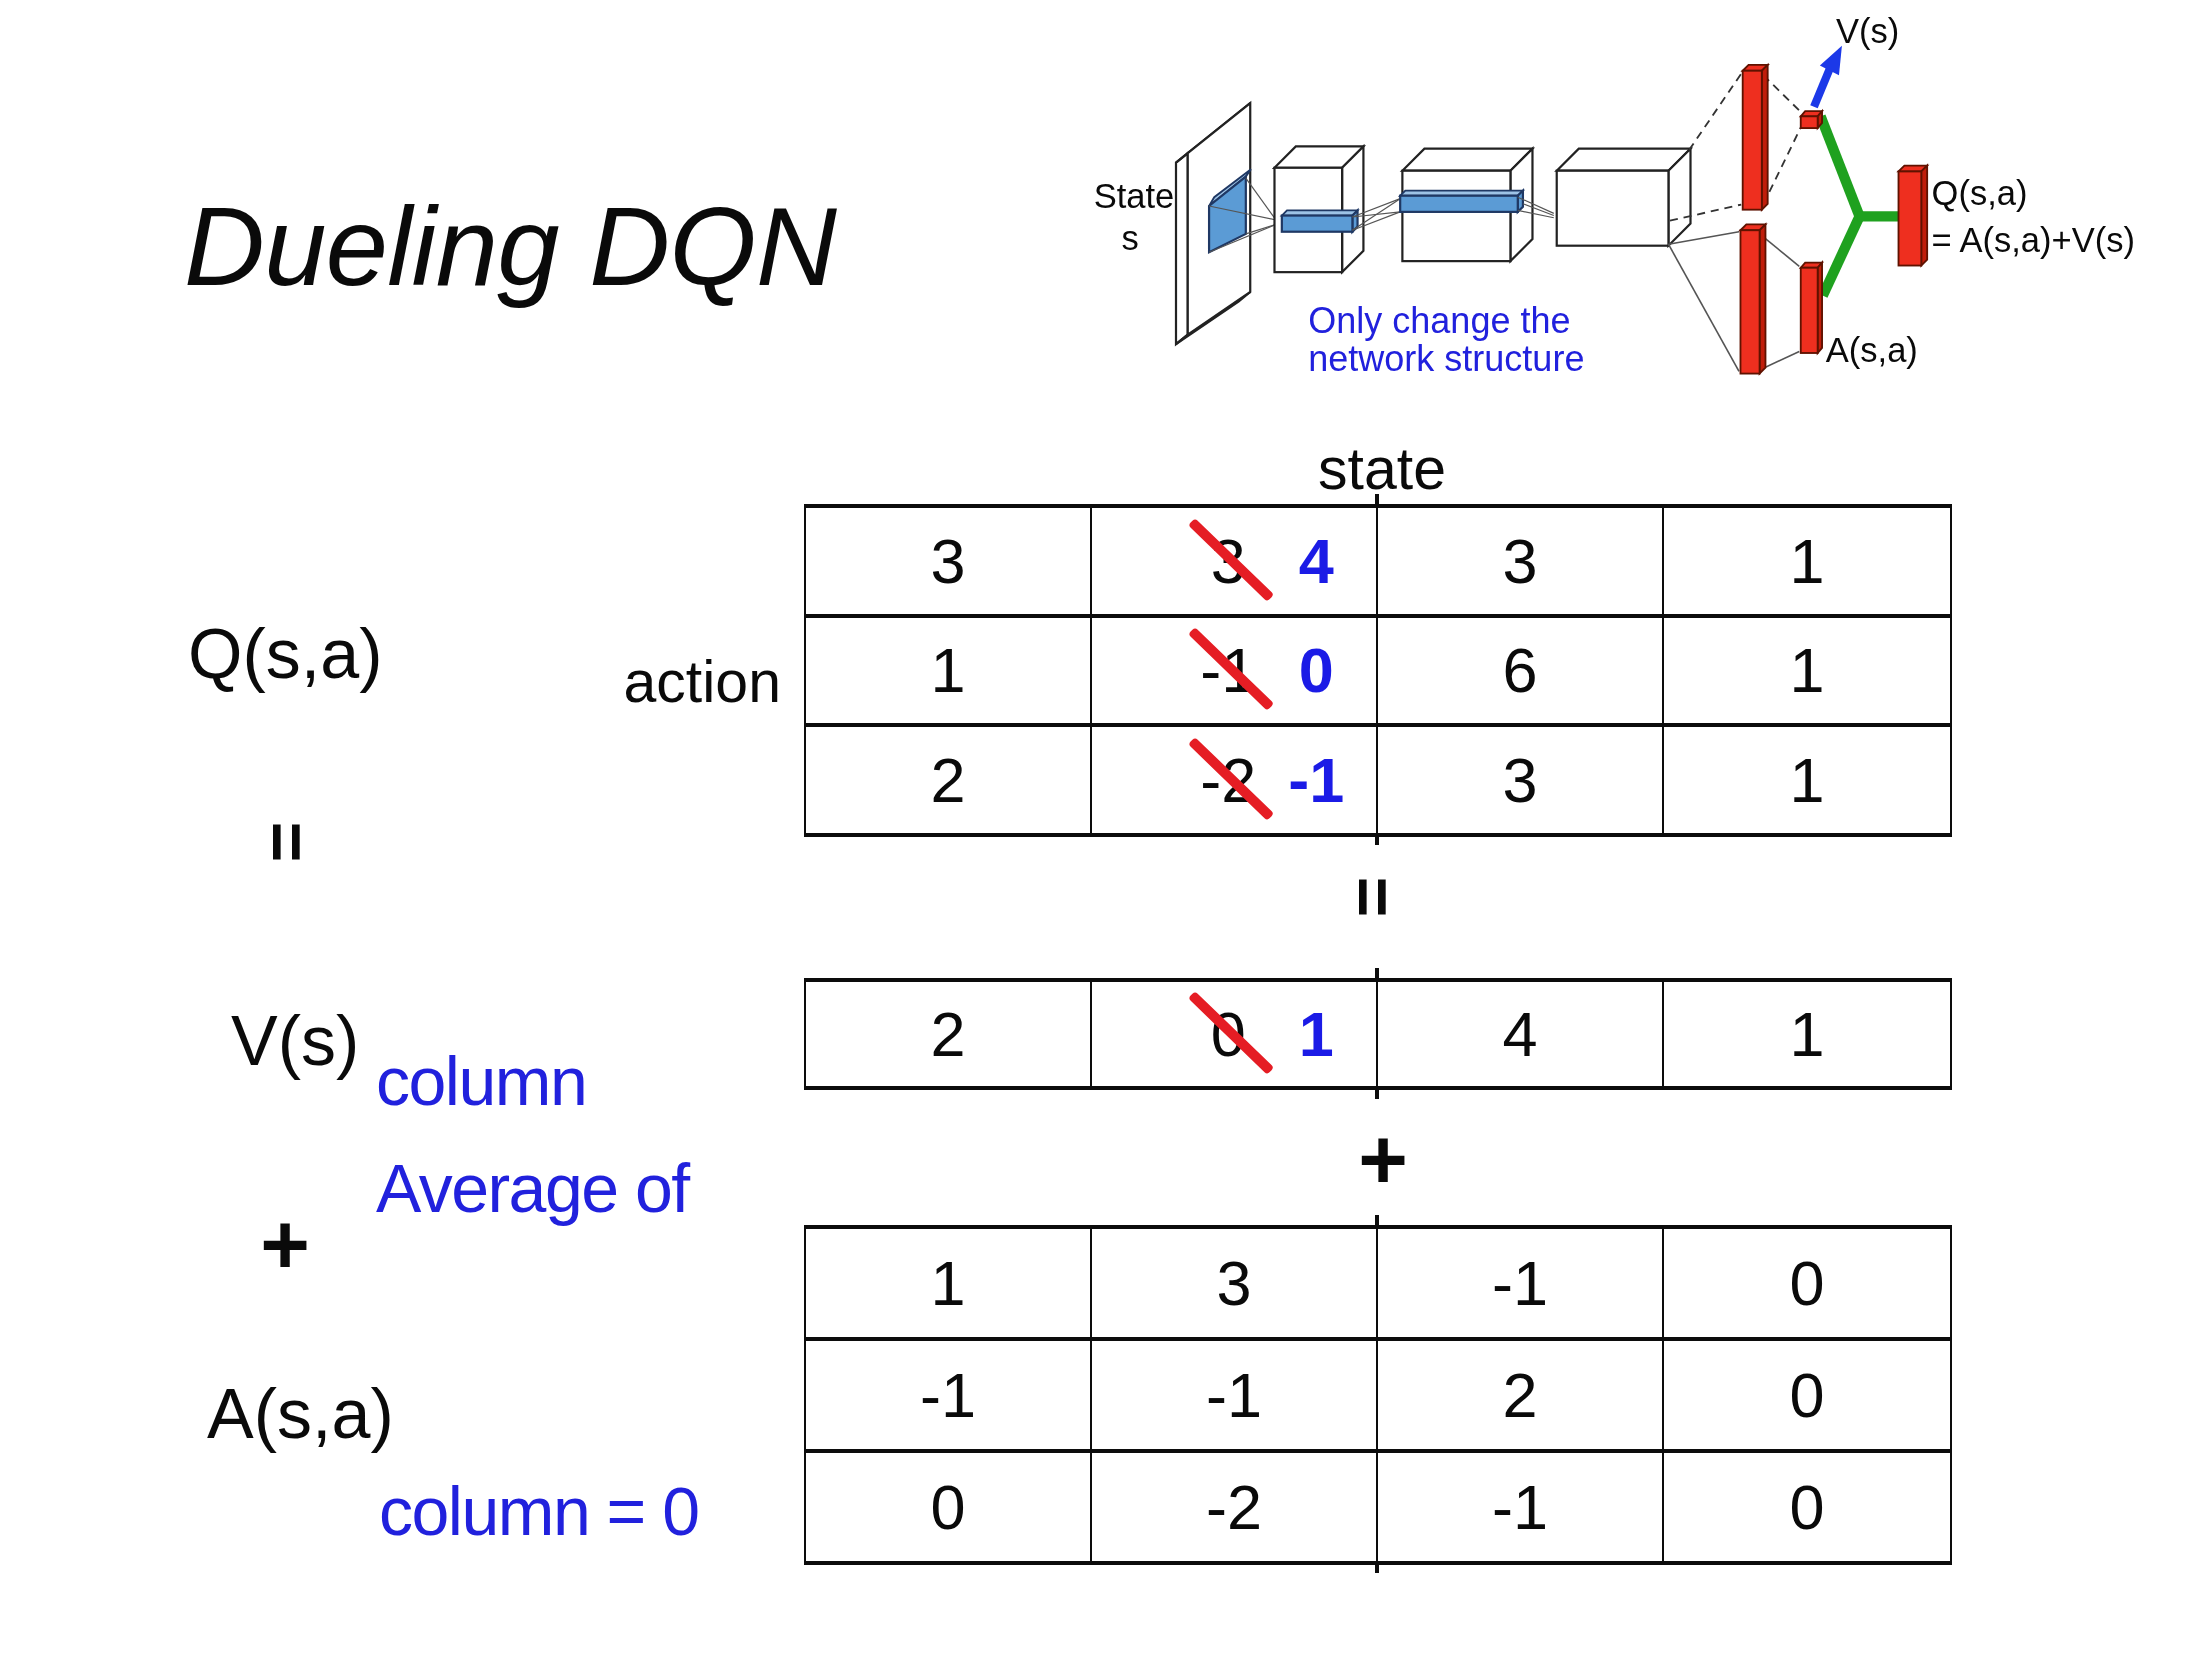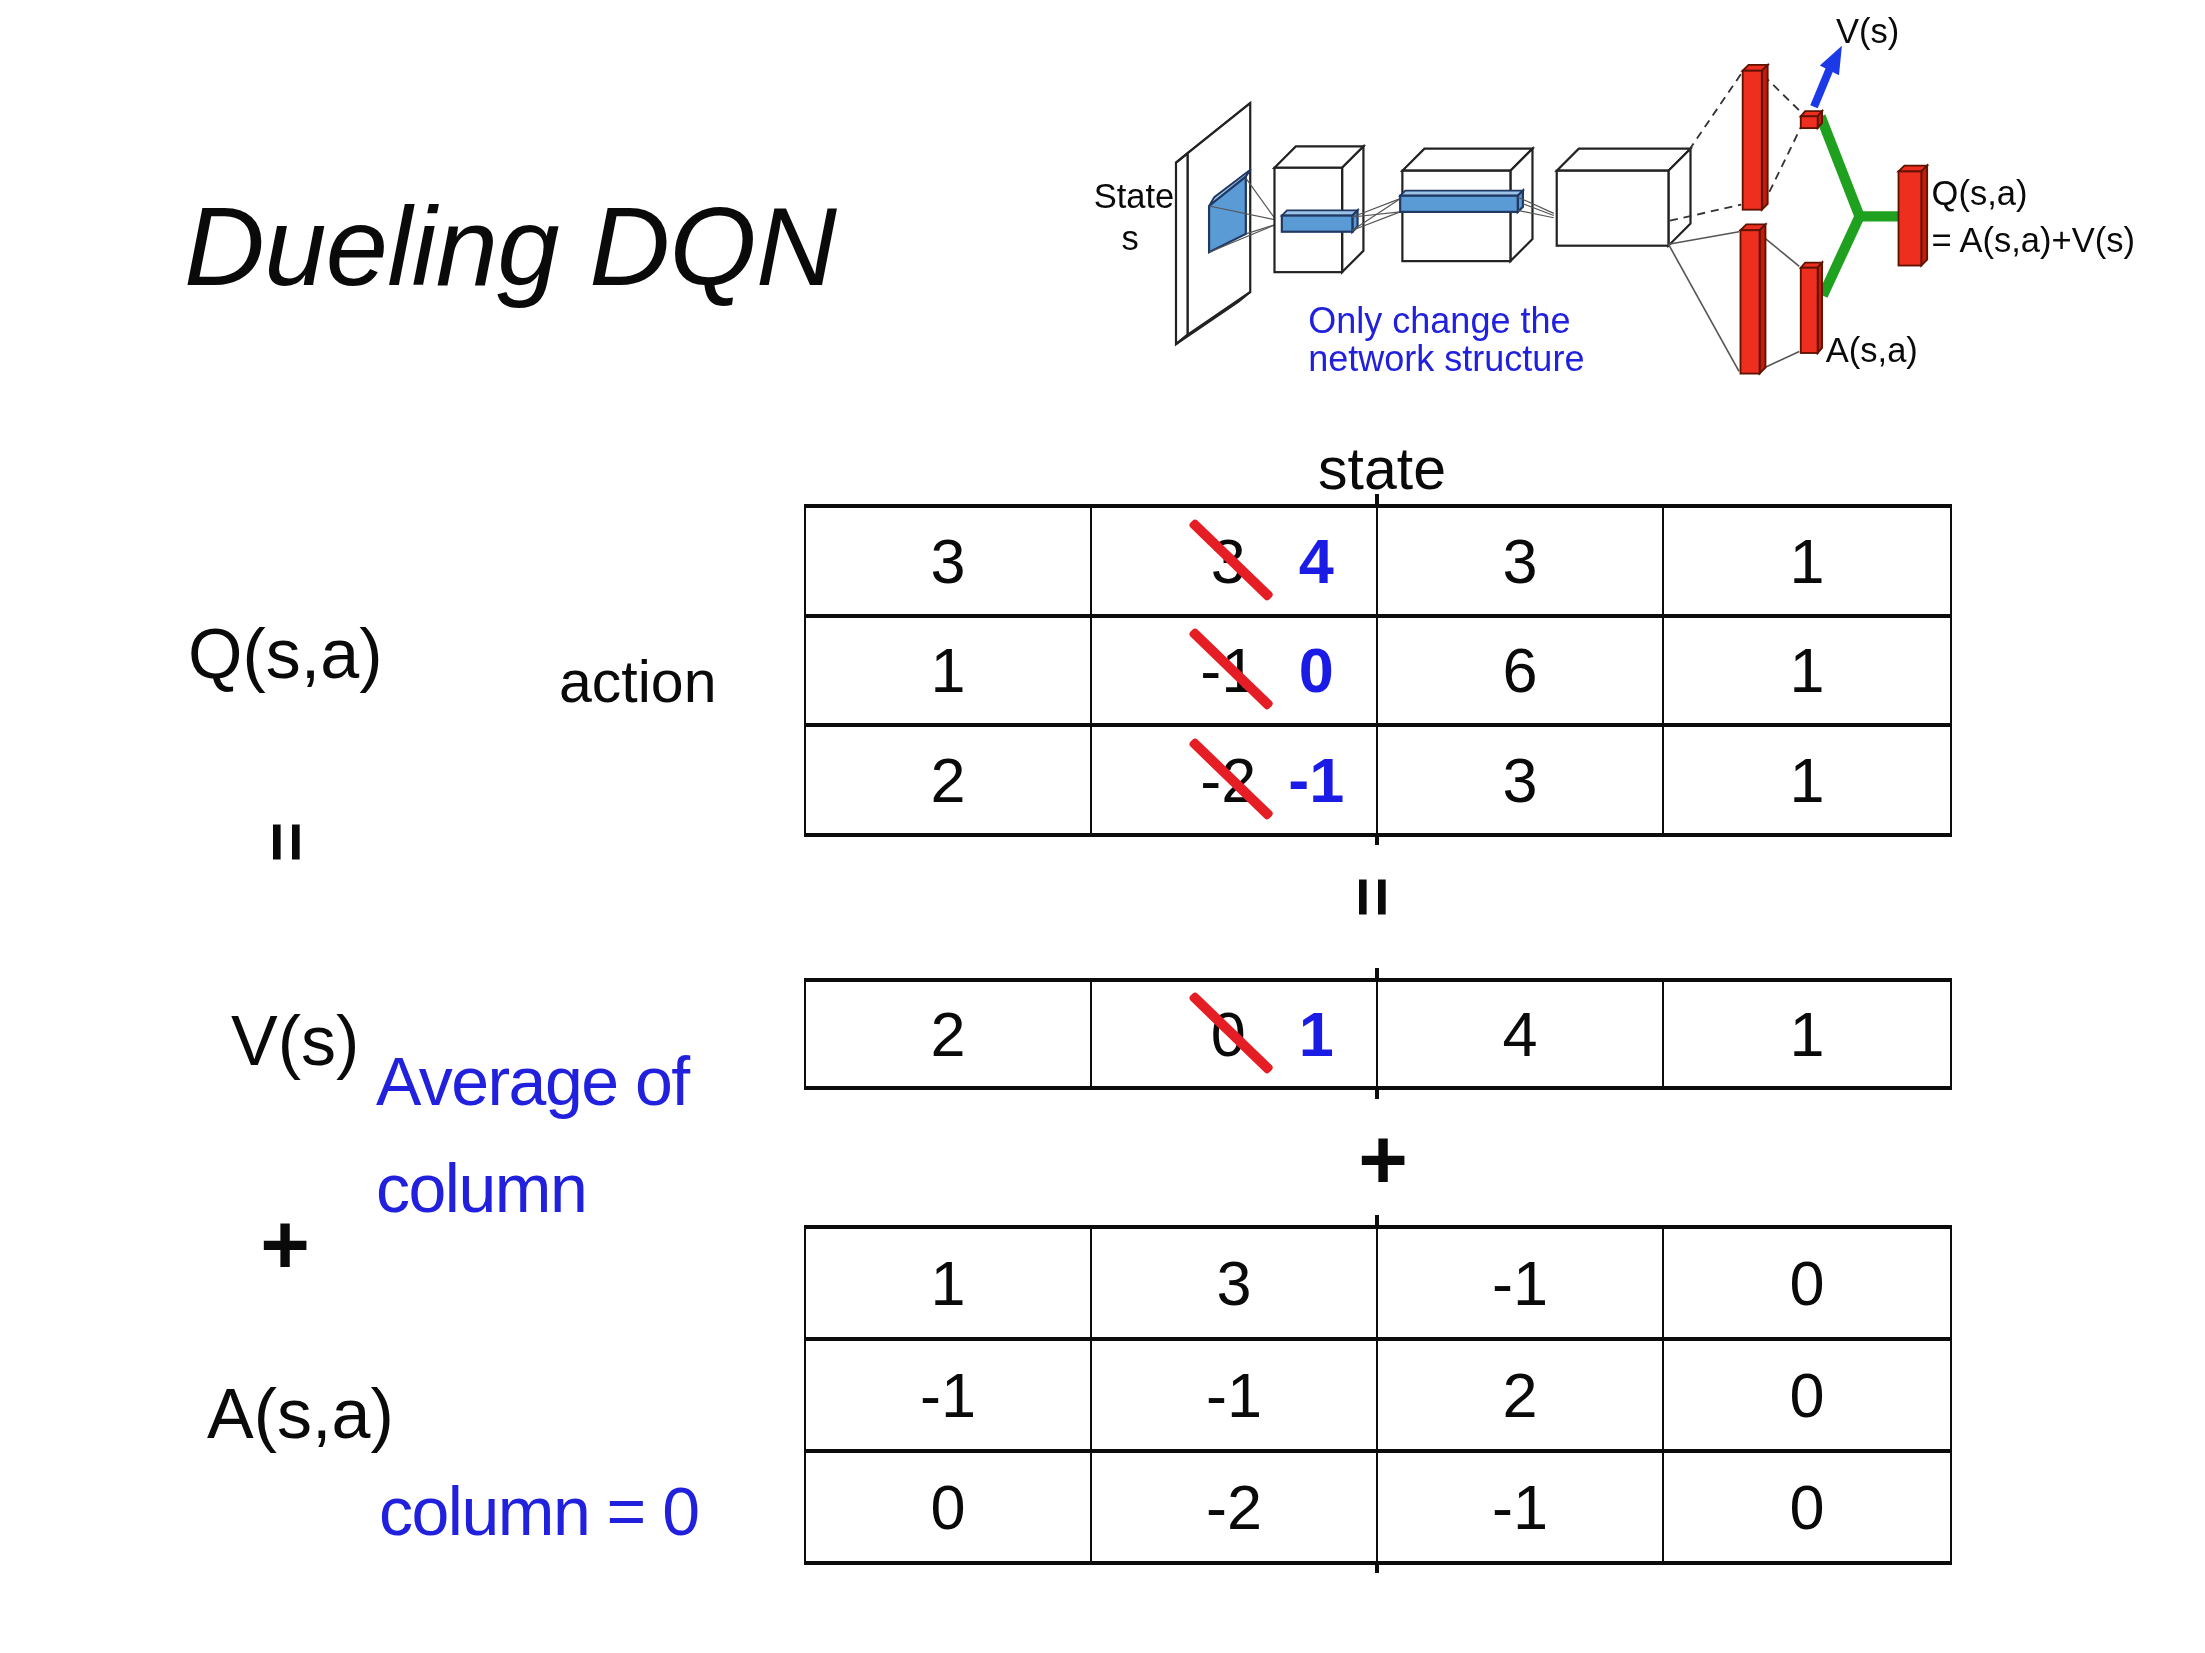--- a/index.html
+++ b/index.html
@@ -4,21 +4,21 @@
 <style>
   html,body{margin:0;padding:0;background:#888;}
   .slide{
     position:relative; width:2205px; height:1654px; background:#ffffff;
     font-family:"Liberation Sans", sans-serif; color:#0a0a0a; overflow:hidden;
   }
   .abs{position:absolute;}
   .title{left:184px; top:182px; font-size:112px; letter-spacing:-0.7px; color:#0a0a0a; white-space:nowrap;font-style:italic;}
   .hdr{font-size:59px; white-space:nowrap;}
   .hdr.state{left:1382px; top:435px; transform:translateX(-50%);}
-  .hdr.action{left:559px; top:648px; width:222px; text-align:left;}
+  .hdr.action{left:559px; top:648px; width:222px; text-align:right;}
   .lbl{font-size:70px; white-space:nowrap; line-height:1.1;}
   .lbl.q{left:188px; top:616px;}
   .lbl.v{left:231px; top:1003px;}
   .lbl.a{left:207px; top:1376px;}
   .plus{font-size:85px; font-weight:700; transform:translate(-50%,-50%); line-height:1;}
   .roteq{font-size:70px; font-weight:700; transform:translate(-50%,-50%) rotate(90deg); line-height:1;}
   .note{font-size:68px; letter-spacing:-1.5px; color:var(--blue-note); white-space:nowrap;}
   .note.avg{left:376px; top:1028px; line-height:107px;}
   .note.sum{left:379px; top:1463px; line-height:97px;}
   .tbl{
@@ -148,22 +148,22 @@
     <text class="diagtext" x="1228" y="342">= A(s,a)+V(s)</text>
     <text class="diagtext" x="1084" y="492">A(s,a)</text>
     <text class="diagnote" x="380" y="453">Only change the</text>
     <text class="diagnote" x="380" y="505">network structure</text>
   </svg>
 
   <div class="abs lbl q">Q(s,a)</div>
   <div class="abs roteq" style="left:287px; top:842px;">=</div>
   <div class="abs lbl v">V(s)</div>
   <div class="abs note avg">
+    <div>column</div>
     <div>Average of</div>
-    <div>column</div>
   </div>
   <div class="abs plus" style="left:285px; top:1244px;">+</div>
   <div class="abs lbl a">A(s,a)</div>
   <div class="abs note sum">
     <div>column = 0</div>
   </div>
 
   <div class="abs hdr state">state</div>
   <div class="abs hdr action">action</div>
 

